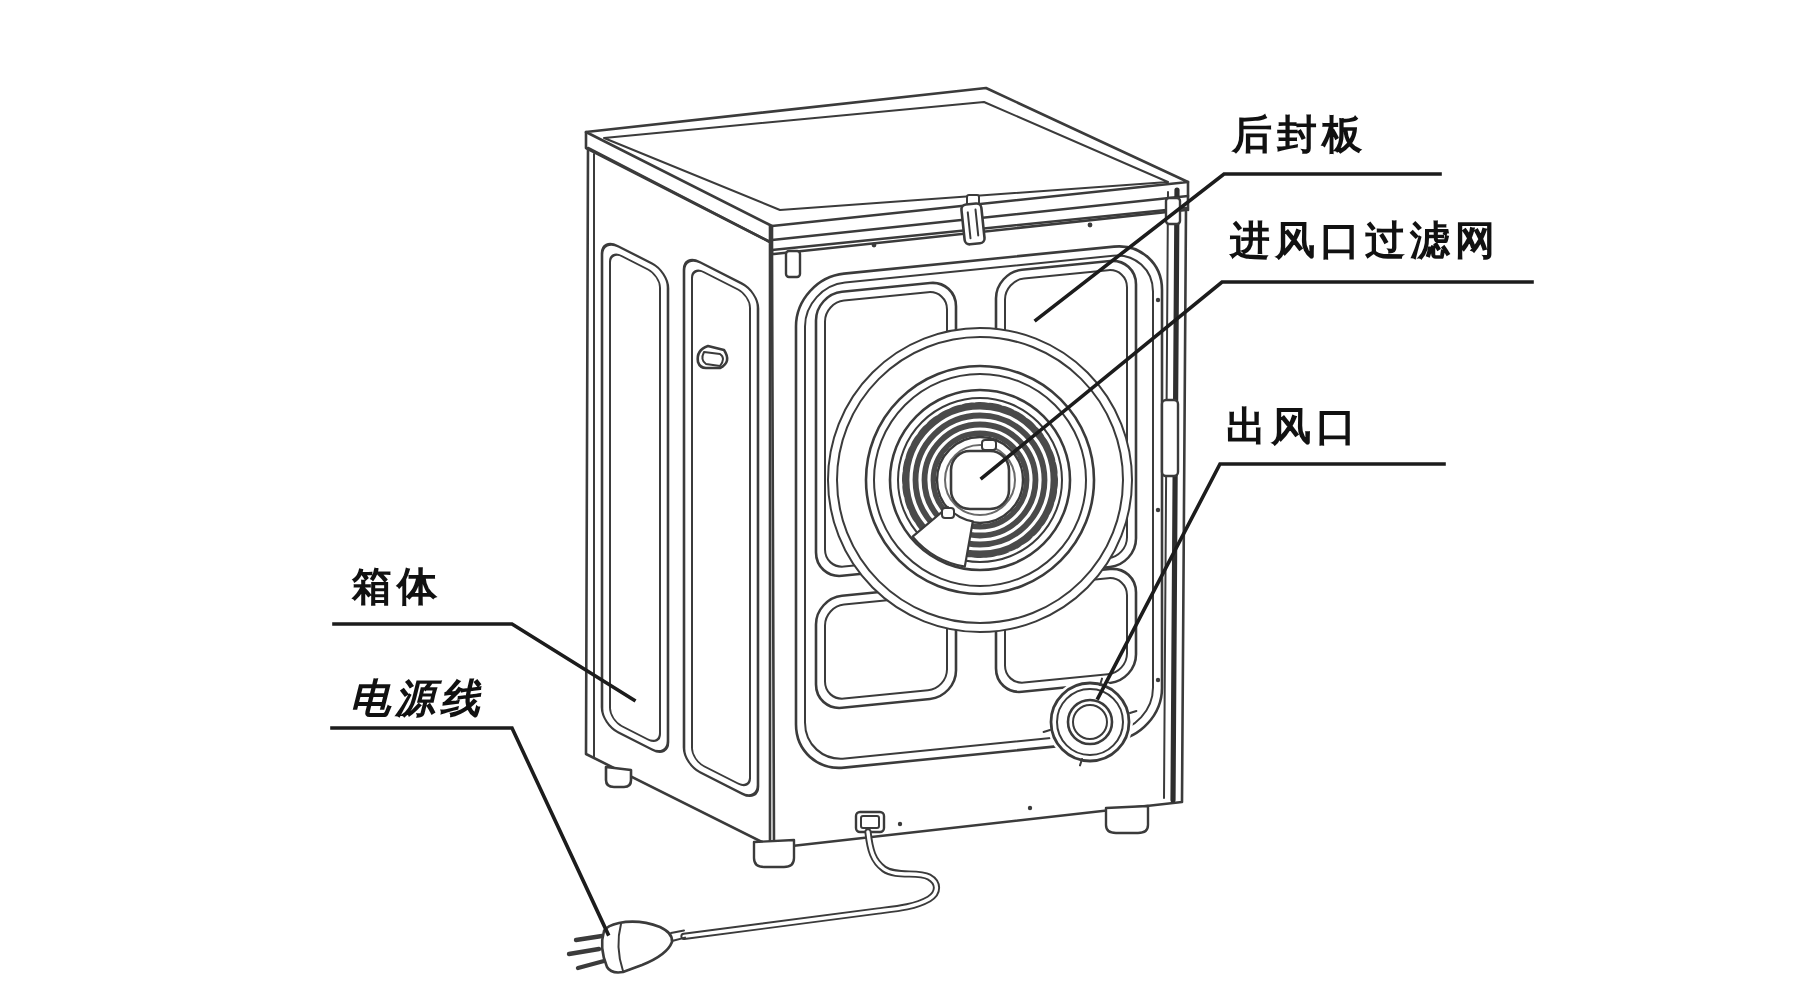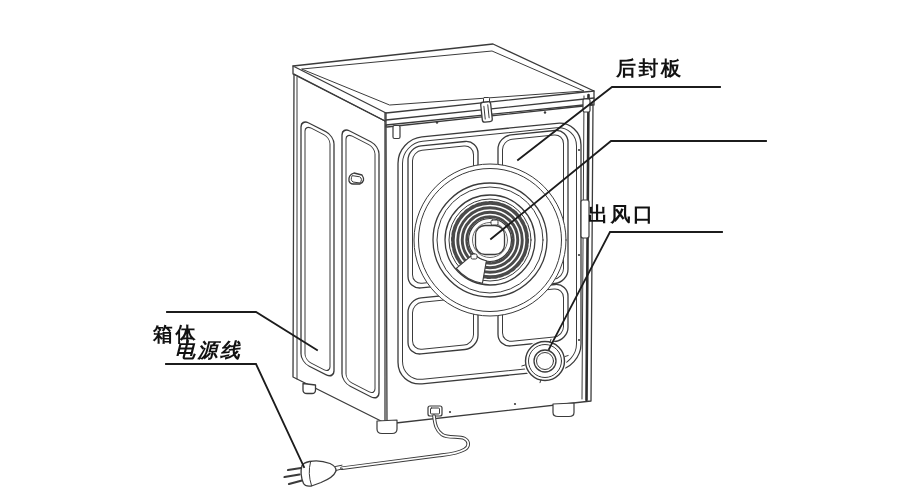--- a/index.html
+++ b/index.html
@@ -138,17 +138,18 @@
         <path d="M720,87 L612,87 L518,160"></path>
         <path d="M766,141 L611,141 L491,239"></path>
         <path d="M722,232 L610,232 L549,349"></path>
         <path d="M167,312 L256,312 L317,350"></path>
         <path d="M166,364 L256,364 L304,467"></path>
       </g>
     </g>
   </svg>
 
   <div class="callout" style="left:616px;top:57px;">后封板</div>
-  <div class="callout" style="left:588px;top:203px;">出风口</div>
-  <div class="callout" style="left:153px;top:283px;margin-top:40px;">箱体</div>
+  <div class="callout" style="left:615px;top:110px;">进风口过滤网</div>
+  <div class="callout" style="left:613px;top:203px;">出风口</div>
+  <div class="callout" style="left:176px;top:283px;">箱体</div>
   <div class="callout" style="left:175px;top:339px;font-style:italic;">电源线</div>
 
 </div>
 
 </body></html>

